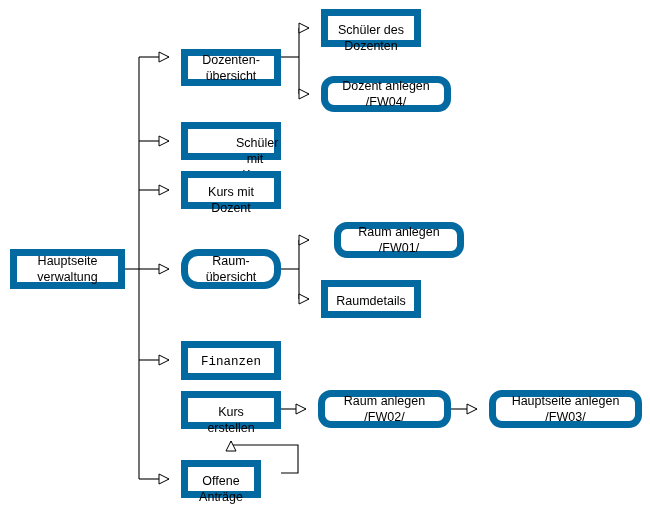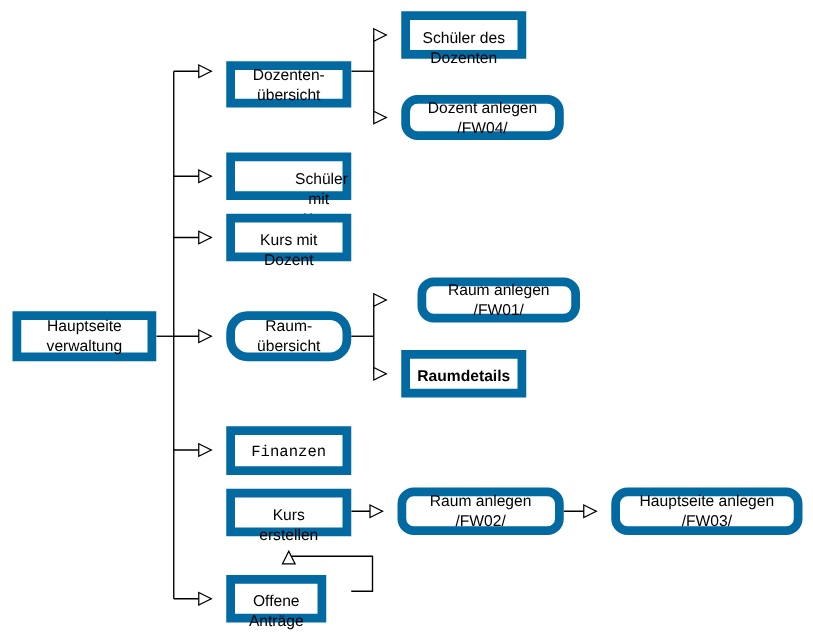--- a/index.html
+++ b/index.html
@@ -86,21 +86,21 @@
     <div class="node v-top" style="left: 321px; top: 9px; width: 100px; height: 38px;"><span>Schüler des
 Dozenten</span></div>
     <div class="node v-center rounded" style="left: 321px; top: 76px; width: 130px; height: 36px;"><span>Dozent anlegen /FW04/</span></div>
     <div class="node v-top" style="left: 181px; top: 122px; width: 100px; height: 38px; padding-left: 48px;"><span>Schüler mit
 Kurs</span></div>
     <div class="node v-top" style="left: 181px; top: 171px; width: 100px; height: 38px;"><span>Kurs mit
 Dozent</span></div>
     <div class="node v-center" style="left: 181px; top: 249px; width: 100px; height: 40px; border-radius: 17px;"><span>Raum-
 übersicht</span></div>
     <div class="node v-center rounded" style="left: 334px; top: 222px; width: 130px; height: 36px;"><span>Raum anlegen /FW01/</span></div>
-    <div class="node v-top" style="left: 321px; top: 280px; width: 100px; height: 38px; font-weight: bold;"><span>Raumdetails</span></div>
+    <div class="node v-top" style="left: 321px; top: 280px; width: 100px; height: 38px;"><span>Raumdetails</span></div>
     <div class="node v-top" style="left: 181px; top: 341px; width: 100px; height: 39px; font-family: Liberation Mono, monospace;"><span>Finanzen</span></div>
     <div class="node v-top" style="left: 181px; top: 391px; width: 100px; height: 38px;"><span>Kurs
 erstellen</span></div>
     <div class="node v-center rounded" style="left: 318px; top: 390px; width: 133px; height: 38px;"><span>Raum anlegen /FW02/</span></div>
     <div class="node v-center rounded" style="left: 489px; top: 390px; width: 153px; height: 38px;"><span>Hauptseite anlegen /FW03/</span></div>
     <div class="node v-top" style="left: 181px; top: 460px; width: 80px; height: 38px;"><span>Offene
 Anträge</span></div>
   </div>
 
 </body></html>

